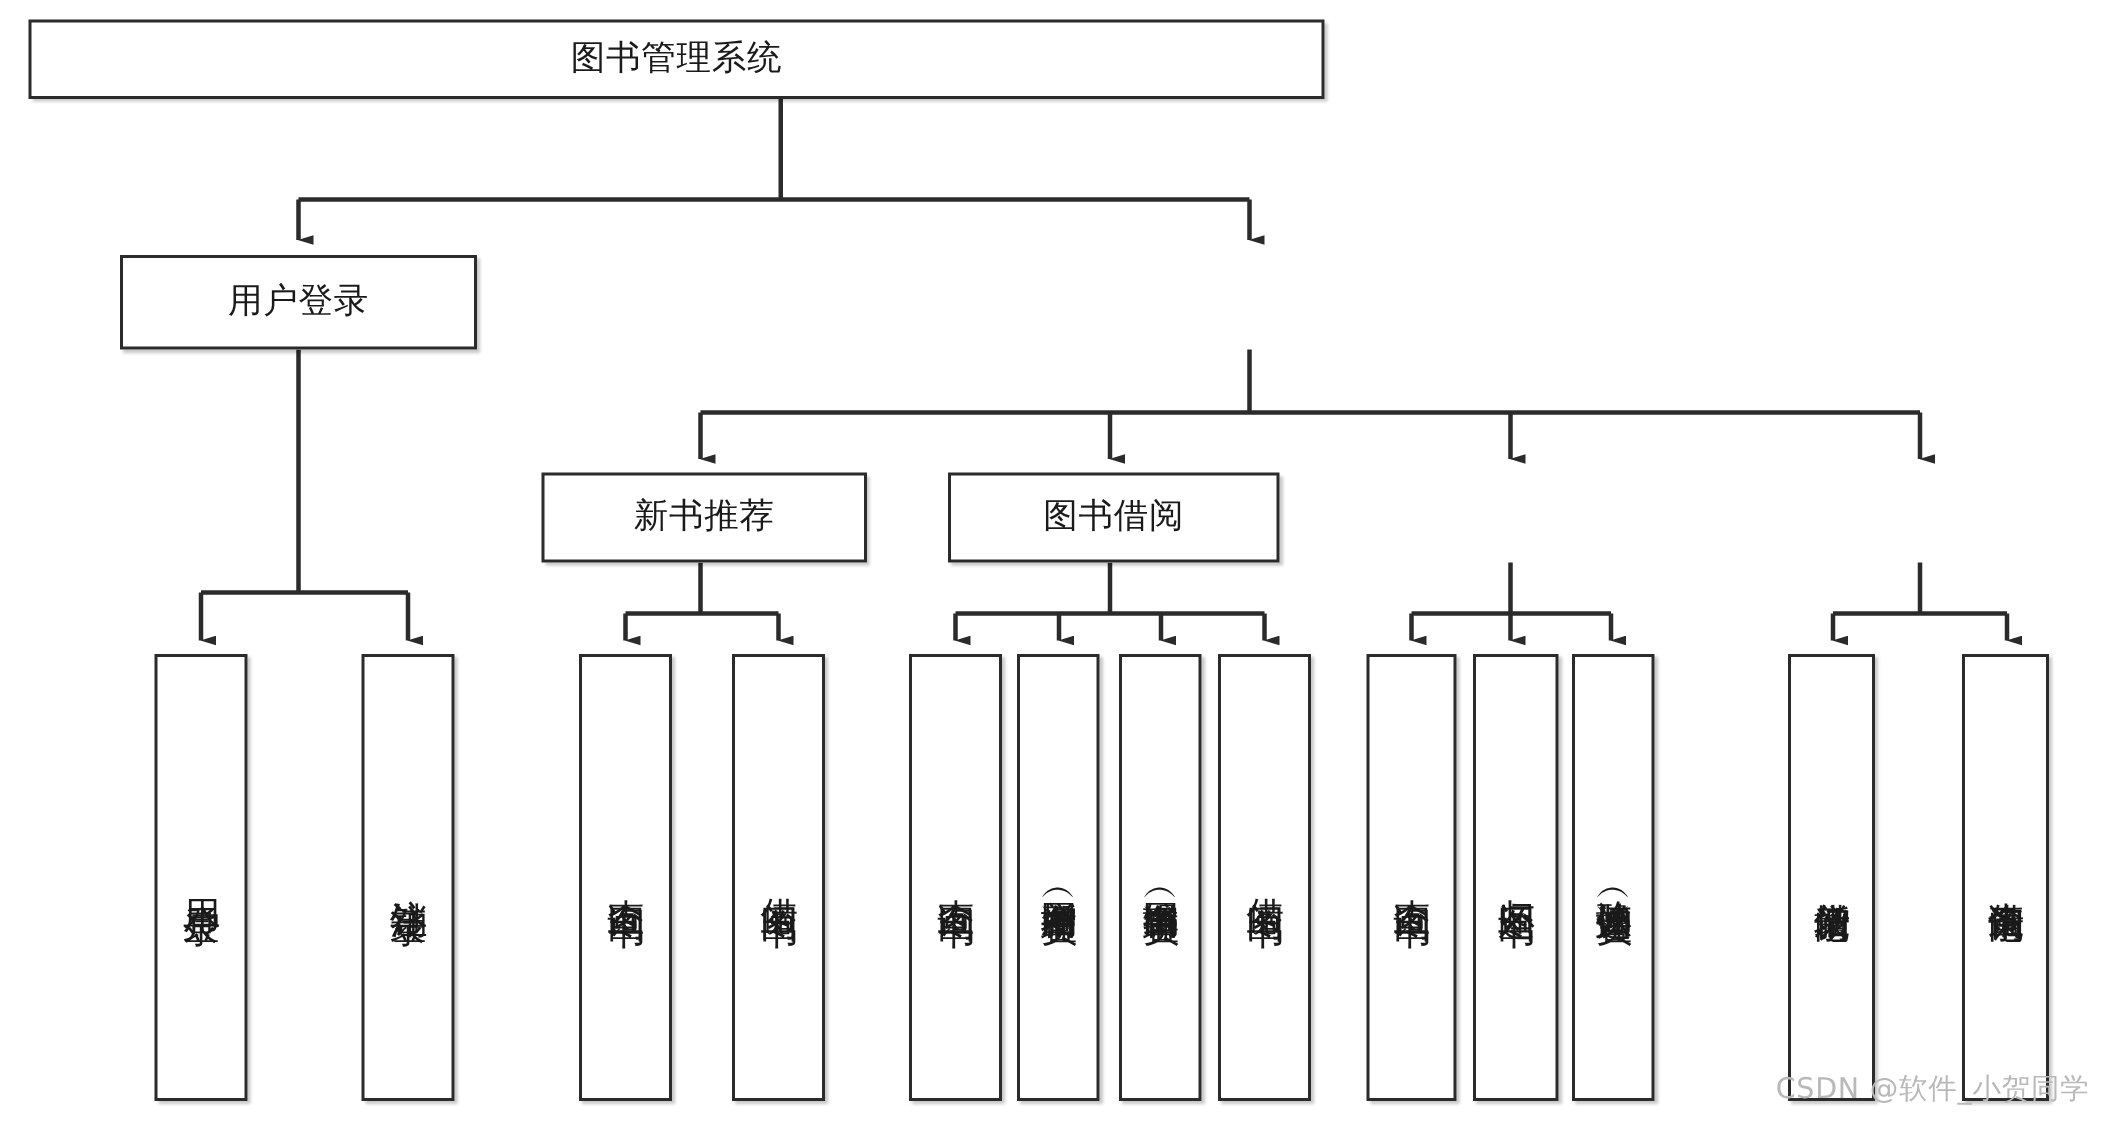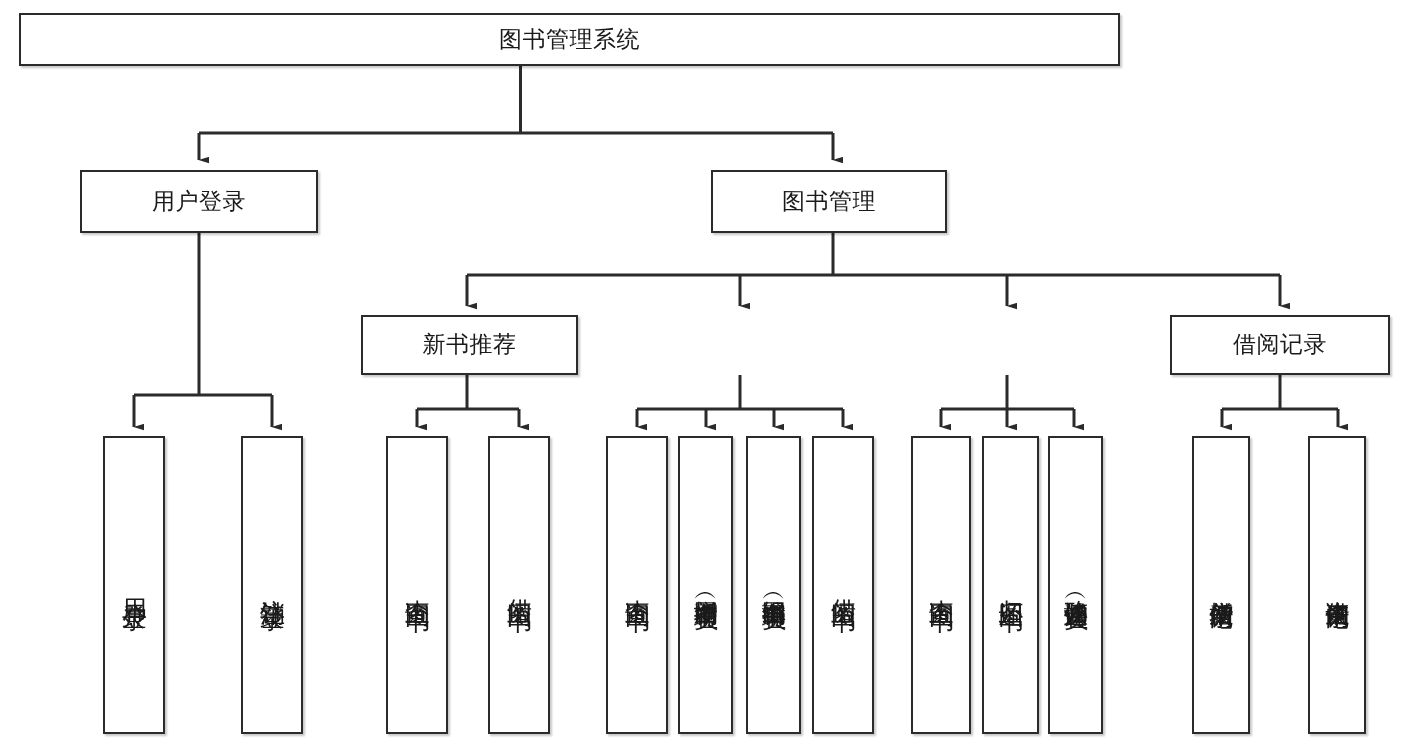--- a/index.html
+++ b/index.html
@@ -128,41 +128,38 @@
       <path d="M 1007 409 L 1007 427" marker-end="url(#arrow)"></path>
       <path d="M 1074 409 L 1074 427" marker-end="url(#arrow)"></path>
 
       <path d="M 1280 375 L 1280 409"></path>
       <path d="M 1222 409 L 1338 409"></path>
       <path d="M 1222 409 L 1222 427" marker-end="url(#arrow)"></path>
       <path d="M 1338 409 L 1338 427" marker-end="url(#arrow)"></path>
     </g>
   </svg>
 
-  <div class="node root horiz" style="left:19px; top:13px; width:1101px; height:53px;">
+  <div class="node root horiz" style="left:19px; top:13px; width:864px; height:53px;">
     <span class="label">图书管理系统</span>
   </div>
 
   <div class="node horiz" style="left:80px; top:170px; width:238px; height:63px;">
     <span class="label">用户登录</span>
   </div>
 
-  <div class="node horiz" style="left:711px; top:170px; width:236px; height:63px;">
-    <span class="label">图书管理</span>
-  </div>
 
   <div class="node horiz" style="left:361px; top:315px; width:217px; height:60px;align-items:center;">
     <span class="label">新书推荐</span>
   </div>
 
-
-
-  <div class="node horiz" style="left:1170px; top:315px; width:220px; height:60px;">
-    <span class="label">借阅记录</span>
-  </div>
+  <div class="node horiz" style="left:632px; top:315px; width:221px; height:60px;">
+    <span class="label">图书借阅</span>
+  </div>
+
+
 
   <div class="node vert" style="left:103px; top:436px; width:62px; height:298px;">
     <span class="label">用户登录</span>
   </div>
 
   <div class="node vert" style="left:241px; top:436px; width:62px; height:298px;">
     <span class="label">注销登录</span>
   </div>
 
   <div class="node vert" style="left:386px; top:436px; width:62px; height:298px;">
@@ -202,14 +199,15 @@
   </div>
 
   <div class="node vert tight" style="left:1192px; top:436px; width:58px; height:298px;">
     <span class="label">新增借阅记录</span>
   </div>
 
   <div class="node vert tight" style="left:1308px; top:436px; width:58px; height:298px;">
     <span class="label">查询借阅记录</span>
   </div>
 
+  <div class="watermark">CSDN @软件_小贺同学</div>
 
 </div>
 
 </body></html>

